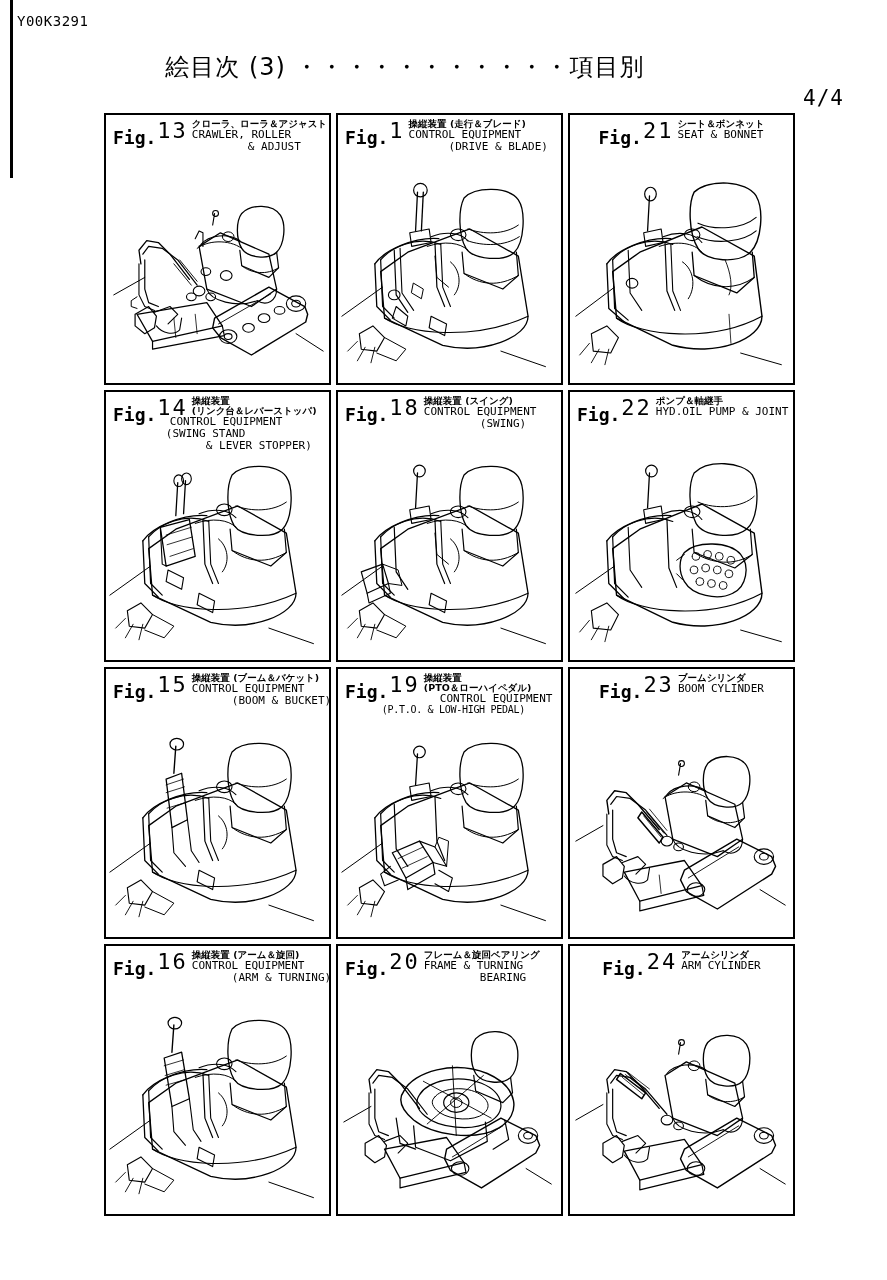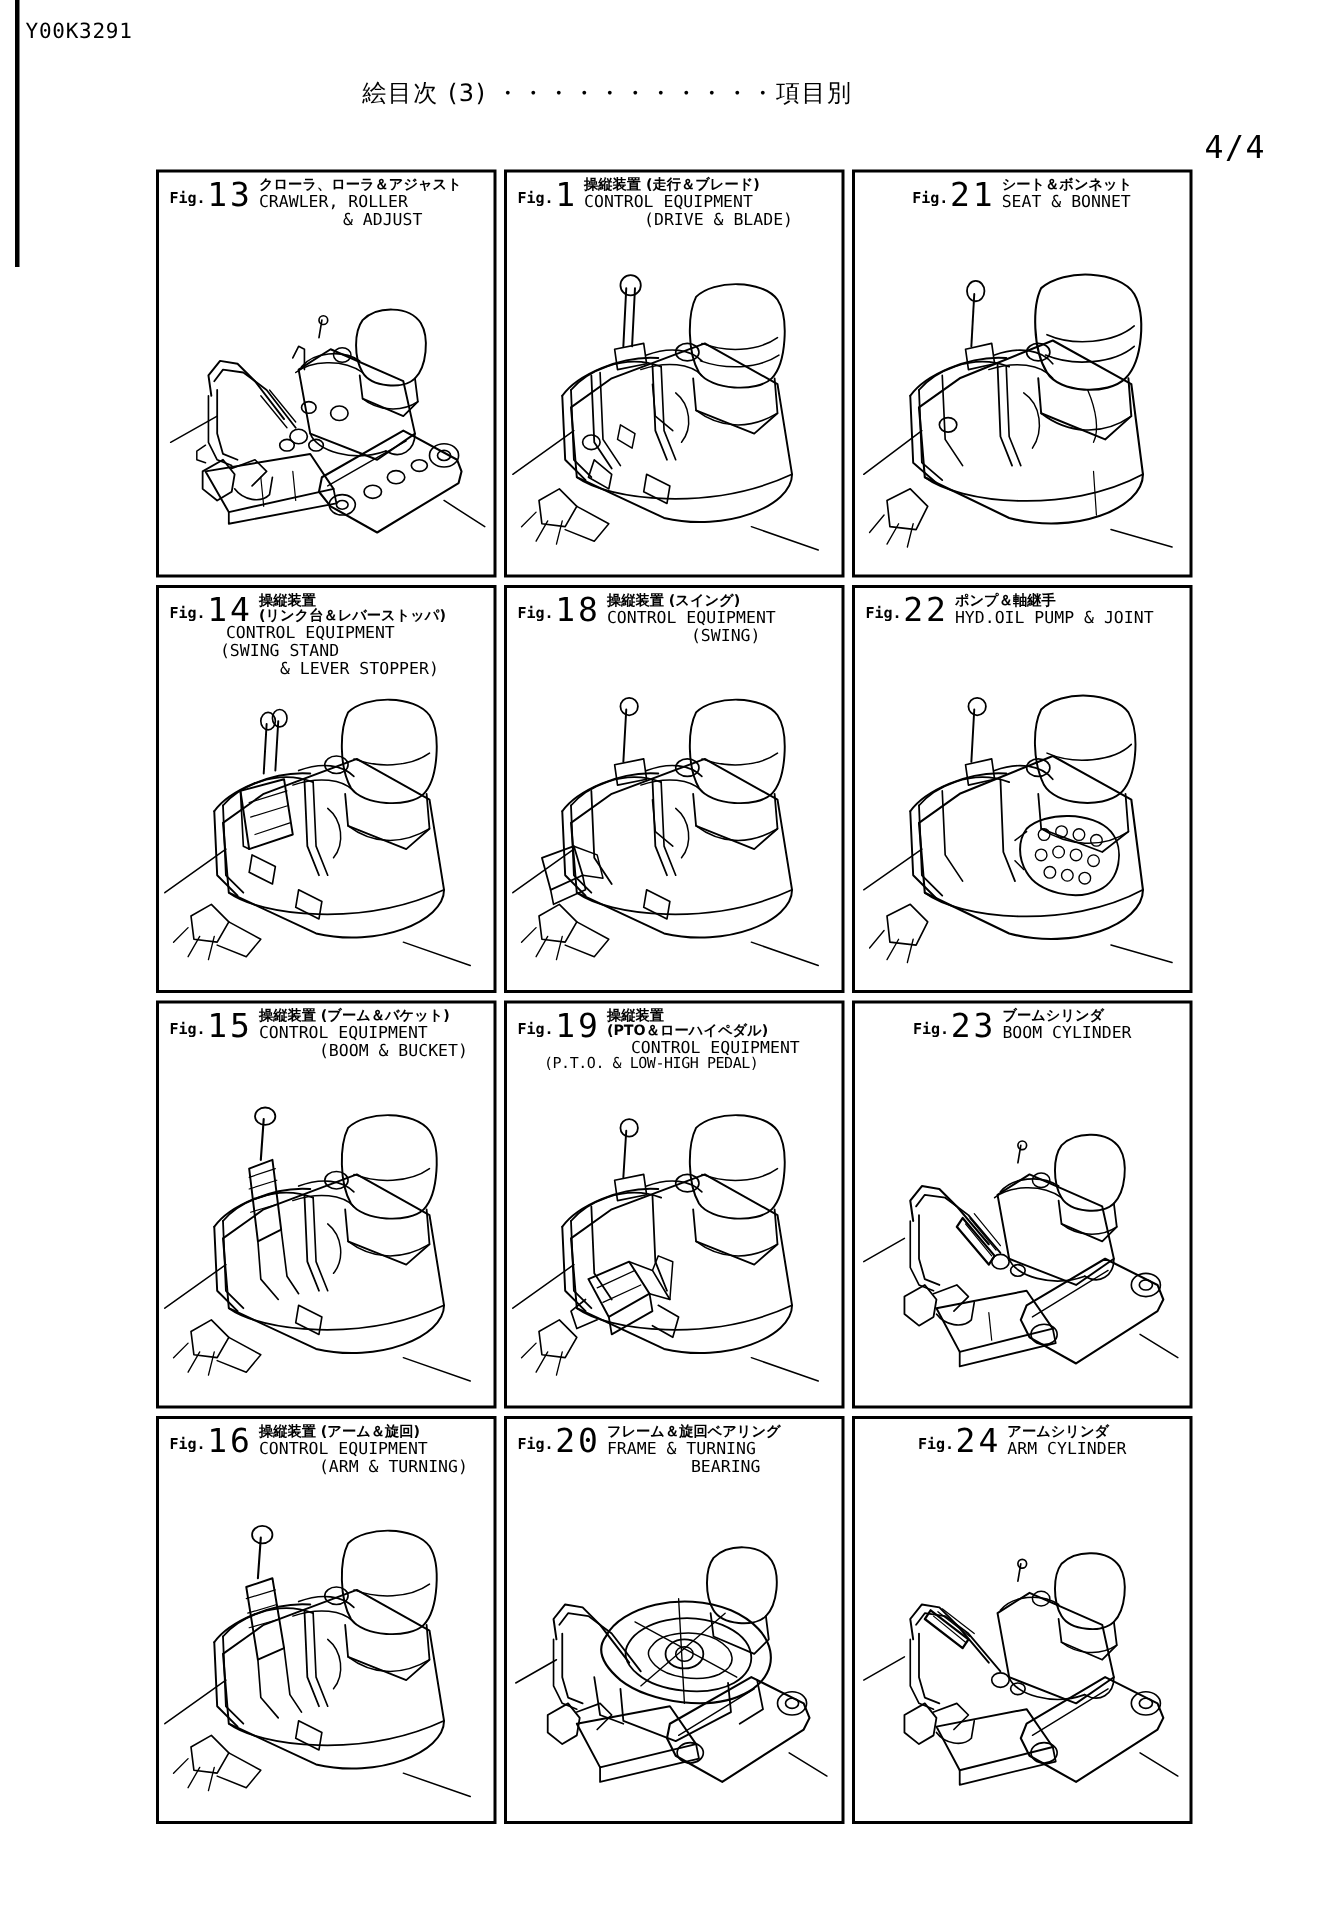--- a/index.html
+++ b/index.html
@@ -38,21 +38,21 @@
   }
 
   .title-block {
     position: absolute;
     left: 0;
     top: 52px;
     width: 810px;
     text-align: center;
   }
   .title-jp {
-    font-size: 16px;
+    font-size: 24px;
     letter-spacing: 1px;
     font-family: "DejaVu Sans", "Liberation Sans", sans-serif;
     white-space: nowrap;
     line-height: 1.25;
   }
   .title-en {
     font-size: 21px;
     letter-spacing: 1.5px;
     font-family: "DejaVu Sans Mono", "Liberation Mono", monospace;
     white-space: nowrap;
@@ -100,21 +100,21 @@
   }
   .cap-row {
     display: flex;
     align-items: flex-start;
     justify-content: flex-start;
   }
   .cap-row.center { justify-content: center; }
 
   .fig-word {
     font-family: "DejaVu Sans Mono", "Liberation Mono", monospace;
-    font-size: 10px;
+    font-size: 18px;
     font-weight: bold;
     letter-spacing: 0px;
     padding-top: 9px;
     white-space: nowrap;
     text-align: right;
   }
   .fig-num {
     font-family: "DejaVu Sans Mono", "Liberation Mono", monospace;
     font-size: 22px;
     letter-spacing: 2px;

